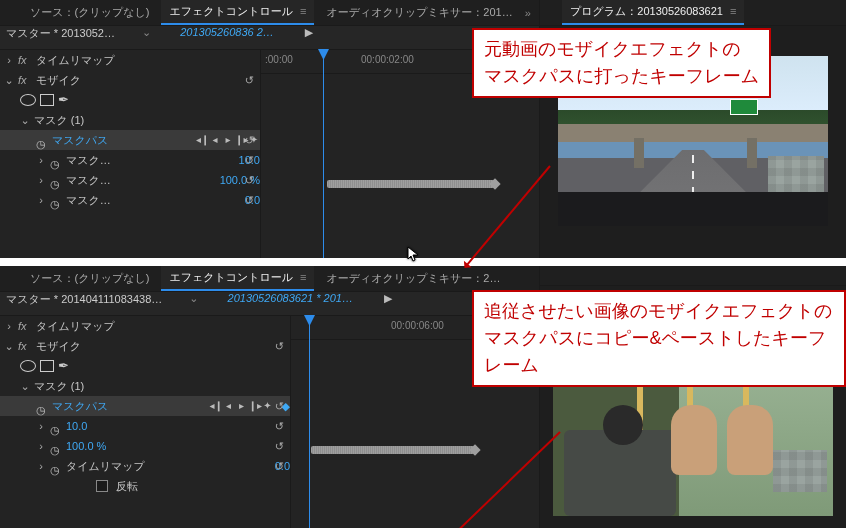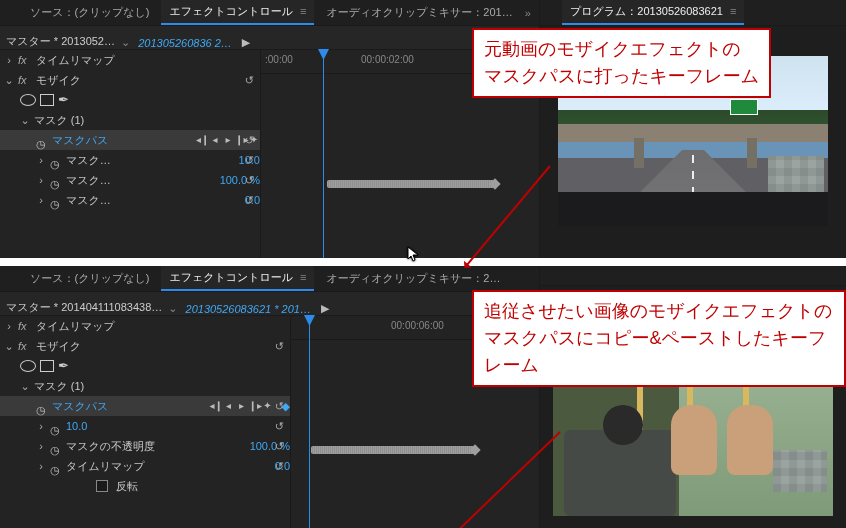--- a/index.html
+++ b/index.html
@@ -45,23 +45,24 @@
     background: #1f1f1f;
   }
   .tab { padding: 4px 8px; color: #aaa; white-space: nowrap; }
   .tab.active { color: #eee; border-bottom: 2px solid #2d8ceb; background:#262626; }
   .tab .menu-icon { margin-left:4px; color:#888; }
   .tabs .overflow { margin-left:auto; color:#888; }
 
   .subhead {
     height: 24px;
     display: flex;
-    align-items: flex-end;
+    align-items: flex-start;
     background: #262626;
     border-bottom: 1px solid #1a1a1a;
+    gap: 21px;
   }
   .subhead .master {
     padding: 0 6px;
     color: #ccc;
     white-space: nowrap;
     max-width: 170px;
     overflow: hidden;
     text-overflow: ellipsis;
   }
   .subhead .drop { color: #888; margin-right: 4px; }
@@ -417,21 +418,20 @@
           </div>
           <div class="row indent2">
               <span class="caret">›</span>
               <span class="sw">◷</span>
               <span class="val">10.0</span>
               <span class="reset">↺</span>
             </div>
           <div class="row indent2">
               <span class="caret">›</span>
               <span class="sw">◷</span>
-              <span class="lbl">マスクの不透明度</span>
               <span class="val">100.0 %</span>
               <span class="reset">↺</span>
             </div>
           <div class="row indent2">
               <span class="caret">›</span>
               <span class="sw">◷</span>
               <span class="lbl">タイムリマップ</span>
               <span class="val">0.0</span>
               <span class="reset">↺</span>
             </div>

